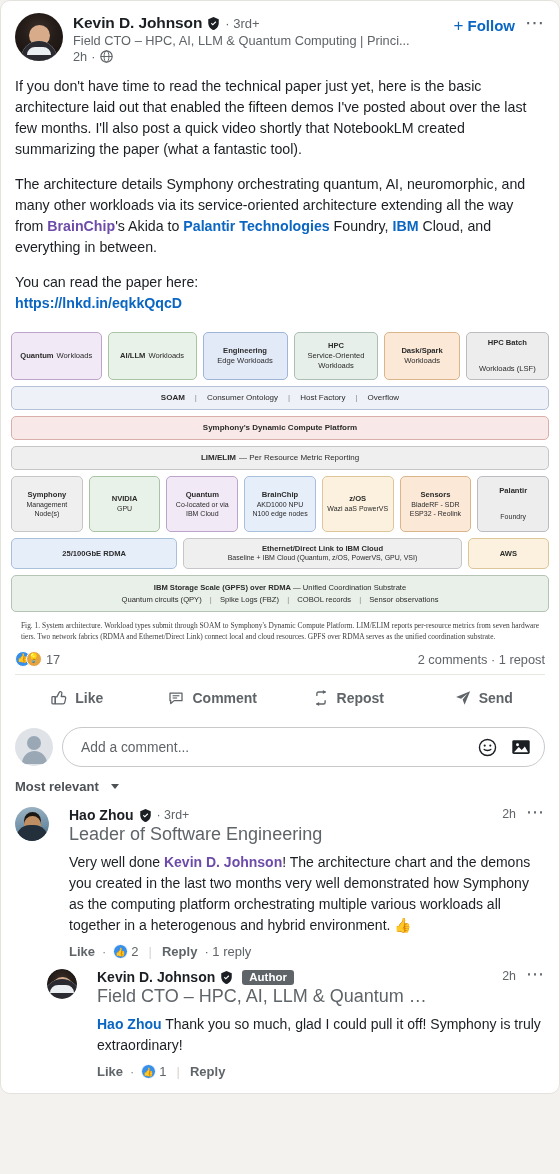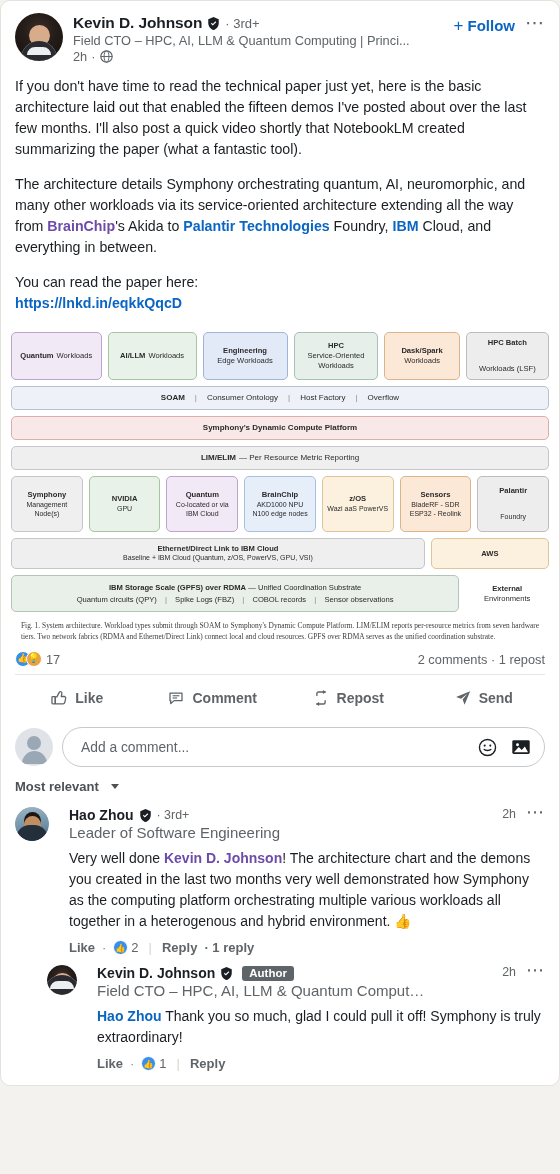--- a/index.html
+++ b/index.html
@@ -186,34 +186,34 @@
   .c-main { flex: 1 1 auto; min-width: 0; }
   .c-top { display: flex; align-items: flex-start; }
   .c-id { flex: 1 1 auto; min-width: 0; }
   .c-name-row { display: flex; align-items: center; gap: 4px; }
   .c-name { font-size: 14px; font-weight: 700; color: #1b1f23; white-space: nowrap; }
   .c-degree { font-size: 12.4px; color: #5f6468; }
   .author-tag {
     background: #5f6468; color: #fff; font-size: 11.5px; font-weight: 700;
     padding: 1.5px 7px; border-radius: 3px; margin-left: 4px;
   }
-  .c-head { font-size: 15px; color: #5f6468; margin-top: 1px; white-space: nowrap; overflow: hidden; text-overflow: ellipsis; max-width: 330px; }
+  .c-head { font-size: 18px; color: #5f6468; margin-top: 1px; white-space: nowrap; overflow: hidden; text-overflow: ellipsis; max-width: 330px; }
   .c-time { font-size: 12.4px; color: #5f6468; padding-left: 8px; white-space: nowrap; }
   .c-dots { color: #5f6468; font-size: 18px; line-height: 10px; padding-left: 10px; cursor: pointer; letter-spacing: 1px; }
   .c-body { font-size: 14px; line-height: 1.5; color: #1b1f23; padding-top: 7px; }
   .c-actions { display: flex; align-items: center; gap: 7px; padding-top: 8px; font-size: 13px; font-weight: 600; color: #5f6468; }
   .c-actions .a { cursor: pointer; }
   .c-actions .dotsep { color: #8a8a8a; font-weight: 400; }
   .c-actions .pipe { color: #d6d4cf; font-weight: 400; padding: 0 3px; }
   .c-actions .cnt { display: inline-flex; align-items: center; gap: 3px; color: #5f6468; font-weight: 400; }
   .mini-like {
     width: 15px; height: 15px; border-radius: 50%; background: #378fe9; color:#fff;
     font-size: 8.5px; line-height: 15px; text-align: center; display: inline-block; border: 1px solid #fff;
   }
-  .replies-line { font-weight: 700; color: #5f6468; }
+  .replies-line { font-weight: 400; color: #5f6468; }
   .thread-wrap { position: relative; }
   .pad-bottom { height: 14px; }
 </style>
 </head>
 <body>
 
 <div class="card">
 
   <div class="post-header">
     <div class="avatar kevin"></div>
@@ -335,20 +335,23 @@
           <span class="t1">Sensors</span>
           <span class="t2">BladeRF - SDR ESP32 - Reolink</span>
         </div>
         <div class="dbox c-gray wide">
           <span class="t1">Palantir</span>
           <span class="t2">Foundry</span>
         </div>
       </div>
 
       <div class="drow">
+        <div class="dbox c-sky" style="flex:2.05">
+          <span class="t1">25/100GbE RDMA</span>
+        </div>
         <div class="dbox c-lgray" style="flex:3.5">
           <span class="t1">Ethernet/Direct Link to IBM Cloud</span>
           <span class="t2" style="font-size:7px">Baseline + IBM Cloud (Quantum, z/OS, PowerVS, GPU, VSI)</span>
         </div>
         <div class="dbox c-cream" style="flex:0.95">
           <span class="t1">AWS</span>
         </div>
       </div>
 
       <div class="drow">
@@ -358,24 +361,20 @@
           </div>
           <div style="margin-top:2px">
             <span class="t2">Quantum circuits (QPY)</span>
             <span class="sep" style="color:#8a8a8a;padding:0 6px">|</span>
             <span class="t2">Spike Logs (FBZ)</span>
             <span class="sep" style="color:#8a8a8a;padding:0 6px">|</span>
             <span class="t2">COBOL records</span>
             <span class="sep" style="color:#8a8a8a;padding:0 6px">|</span>
             <span class="t2">Sensor observations</span>
           </div>
-        </div>
-        <div class="dbox c-white" style="flex:0.95">
-          <span class="t1">External</span>
-          <span class="t2">Environments</span>
         </div>
       </div>
 
     </div>
     <div class="caption">Fig. 1.  System architecture. Workload types submit through SOAM to Symphony's Dynamic Compute Platform. LIM/ELIM reports per-resource metrics from seven hardware tiers. Two network fabrics (RDMA and Ethernet/Direct Link) connect local and cloud resources. GPFS over RDMA serves as the unified coordination substrate.</div>
   </div>
 
   <div class="counts">
     <div class="react-left">
       <span class="react-icons">

